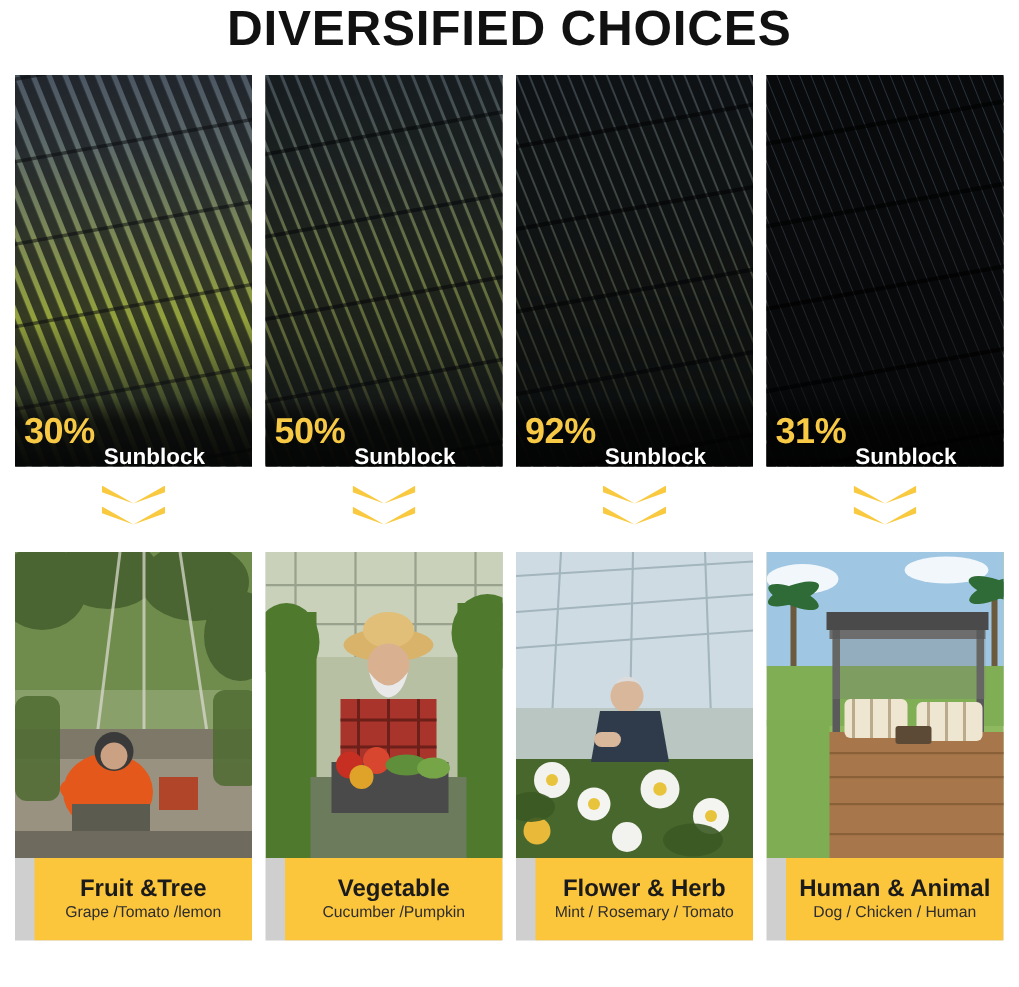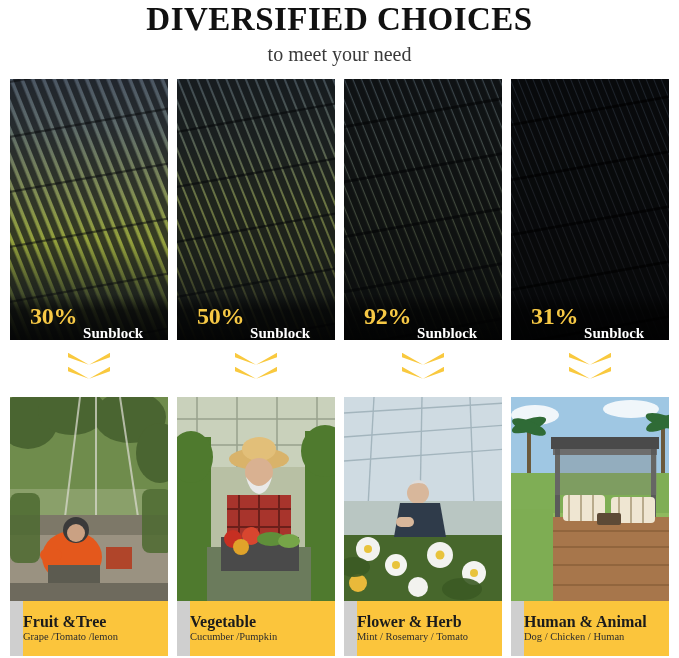--- a/index.html
+++ b/index.html
@@ -8,21 +8,20 @@
     height: 658px;
     background: #ffffff;
     font-family: "Liberation Sans", sans-serif;
     overflow: hidden;
   }
   .page {
     width: 679px;
     height: 570px;
     position: relative;
     background: #fff;
-    font-family: Liberation Serif, serif;
   }
 
   
   .header {
     text-align: center;
     padding-top: 2px;
   }
   .title {
     font-size: 33px;
     font-weight: bold;
@@ -64,21 +63,21 @@
     position: absolute;
     inset: -20%;
   }
   .label-bar {
     position: absolute;
     left: 0; right: 0; bottom: 0;
     height: 46px;
     display: flex;
     align-items: center;
     gap: 6px;
-    padding-left: 20px;
+    padding-left: 6px;
     background: linear-gradient(to bottom, rgba(0,0,0,0.0), rgba(0,0,0,0.55) 35%, rgba(0,0,0,0.72));
   }
   .pct {
     color: #f7c945;
     font-size: 24px;
     font-weight: bold;
     letter-spacing: -0.3px;
   }
   .sunblock {
     color: #ffffff;
@@ -137,21 +136,21 @@
     height: 204px;
     overflow: hidden;
   }
   .cap {
     position: absolute;
     left: 0; right: 0; bottom: 0;
     height: 55px;
     background: #fbc53c;
     display: flex;
     flex-direction: column;
-    align-items: flex-start;
+    align-items: center;
     justify-content: center;
     gap: 2px;
     margin-left: 13px;
   }
   .cap .t1 {
     font-size: 16px;
     font-weight: bold;
     color: #1b1b1b;
     line-height: 1;
   }
@@ -161,21 +160,20 @@
     line-height: 1;
   }
 </style>
 </head>
 <body>
 
 <div class="page">
 
   <div class="header">
     <div class="title">DIVERSIFIED CHOICES</div>
-    <div class="subtitle">to meet your need</div>
   </div>
 
   <div class="shade-row">
 
     <div class="shade-card">
       <div class="mesh">
         <div class="bg" style="background:linear-gradient(to bottom,#4b5663 0%,#5d6a6a 18%,#7e8a55 42%,#93a03c 62%,#46502c 82%,#1d2118 100%);"></div>
         <svg class="weave" width="240" height="320" viewBox="0 0 240 320" preserveAspectRatio="none" style="left:-20px;top:-30px;">
           <defs>
             <pattern id="w30" width="10" height="9" patternUnits="userSpaceOnUse" patternTransform="rotate(-22)">

